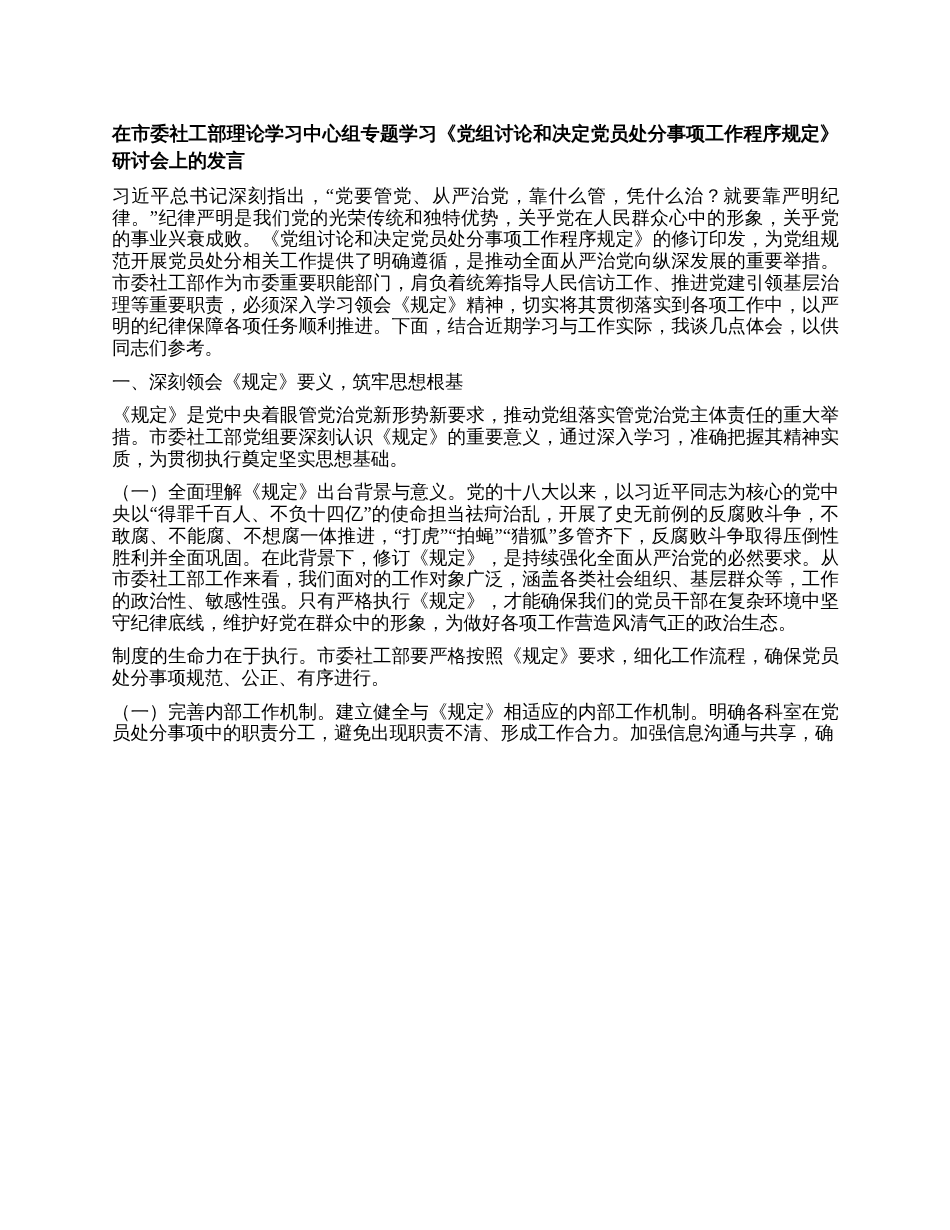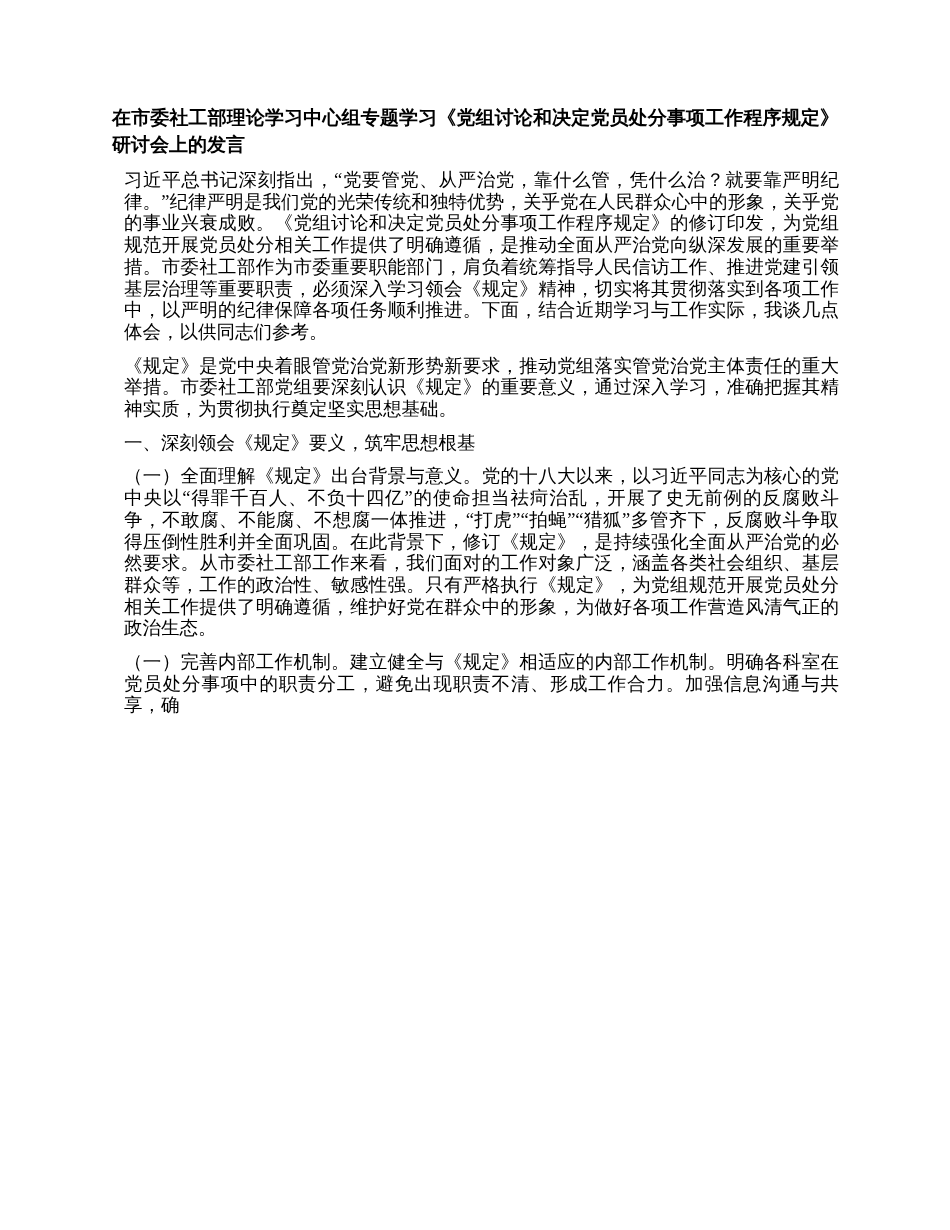--- a/index.html
+++ b/index.html
@@ -9,49 +9,50 @@
       height: 1230px;
       background: #ffffff;
       color: #000000;
       font-family: "Liberation Serif", "DejaVu Serif", serif;
       position: relative;
       overflow: hidden;
     }
     .page {
       position: absolute;
       left: 112px;
-      top: 104px;
+      top: 120px;
       width: 727px;
     }
     .doc-title {
       margin: 0 0 12px 0;
       font-size: 19px;
       font-weight: bold;
       line-height: 27px;
       text-align: justify;
       word-break: break-all;
     }
     .block {
-      margin: 0 0 12px 12px;
+      margin: 0 0 12px 0;
       font-size: 18.5px;
       font-weight: normal;
       line-height: 21.7px;
       text-align: justify;
       text-justify: inter-ideograph;
       word-break: break-all;
     }
     .block.heading {
       
     }
   </style>
 </head>
 <body>
 
 <div class="page">
   <h1 class="doc-title">在市委社工部理论学习中心组专题学习《党组讨论和决定党员处分事项工作程序规定》研讨会上的发言</h1>
   <div class="doc-body" id="doc-body">
       <p class="block paragraph">习近平总书记深刻指出，“党要管党、从严治党，靠什么管，凭什么治？就要靠严明纪律。”纪律严明是我们党的光荣传统和独特优势，关乎党在人民群众心中的形象，关乎党的事业兴衰成败。《党组讨论和决定党员处分事项工作程序规定》的修订印发，为党组规范开展党员处分相关工作提供了明确遵循，是推动全面从严治党向纵深发展的重要举措。市委社工部作为市委重要职能部门，肩负着统筹指导人民信访工作、推进党建引领基层治理等重要职责，必须深入学习领会《规定》精神，切实将其贯彻落实到各项工作中，以严明的纪律保障各项任务顺利推进。下面，结合近期学习与工作实际，我谈几点体会，以供同志们参考。</p>
+      <p class="block heading">一、深刻领会《规定》要义，筑牢思想根基</p>
       <p class="block paragraph">《规定》是党中央着眼管党治党新形势新要求，推动党组落实管党治党主体责任的重大举措。市委社工部党组要深刻认识《规定》的重要意义，通过深入学习，准确把握其精神实质，为贯彻执行奠定坚实思想基础。</p>
-      <p class="block heading">一、深刻领会《规定》要义，筑牢思想根基</p>
-      <p class="block paragraph">（一）全面理解《规定》出台背景与意义。党的十八大以来，以习近平同志为核心的党中央以“得罪千百人、不负十四亿”的使命担当祛疴治乱，开展了史无前例的反腐败斗争，不敢腐、不能腐、不想腐一体推进，“打虎”“拍蝇”“猎狐”多管齐下，反腐败斗争取得压倒性胜利并全面巩固。在此背景下，修订《规定》，是持续强化全面从严治党的必然要求。从市委社工部工作来看，我们面对的工作对象广泛，涵盖各类社会组织、基层群众等，工作的政治性、敏感性强。只有严格执行《规定》，为党组规范开展党员处分相关工作提供了明确遵循，维护好党在群众中的形象，为做好各项工作营造风清气正的政治生态。</p>
+      <p class="block paragraph">（一）全面理解《规定》出台背景与意义。党的十八大以来，以习近平同志为核心的党中央以“得罪千百人、不负十四亿”的使命担当祛疴治乱，开展了史无前例的反腐败斗争，不敢腐、不能腐、不想腐一体推进，“打虎”“拍蝇”“猎狐”多管齐下，反腐败斗争取得压倒性胜利并全面巩固。在此背景下，修订《规定》，是持续强化全面从严治党的必然要求。从市委社工部工作来看，我们面对的工作对象广泛，涵盖各类社会组织、基层群众等，工作的政治性、敏感性强。只有严格执行《规定》，才能确保我们的党员干部在复杂环境中坚守纪律底线，维护好党在群众中的形象，为做好各项工作营造风清气正的政治生态。</p>
+      <p class="block paragraph">制度的生命力在于执行。市委社工部要严格按照《规定》要求，细化工作流程，确保党员处分事项规范、公正、有序进行。</p>
       <p class="block paragraph">（一）完善内部工作机制。建立健全与《规定》相适应的内部工作机制。明确各科室在党员处分事项中的职责分工，避免出现职责不清、形成工作合力。加强信息沟通与共享，确</p>
     </div>
 </div>
 
 </body></html>

